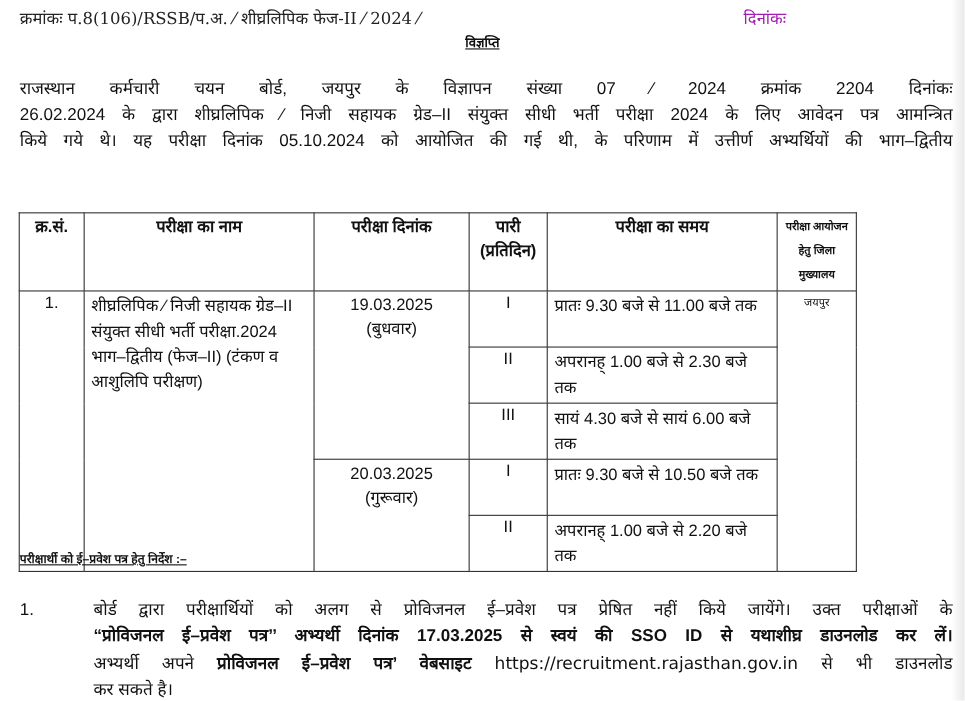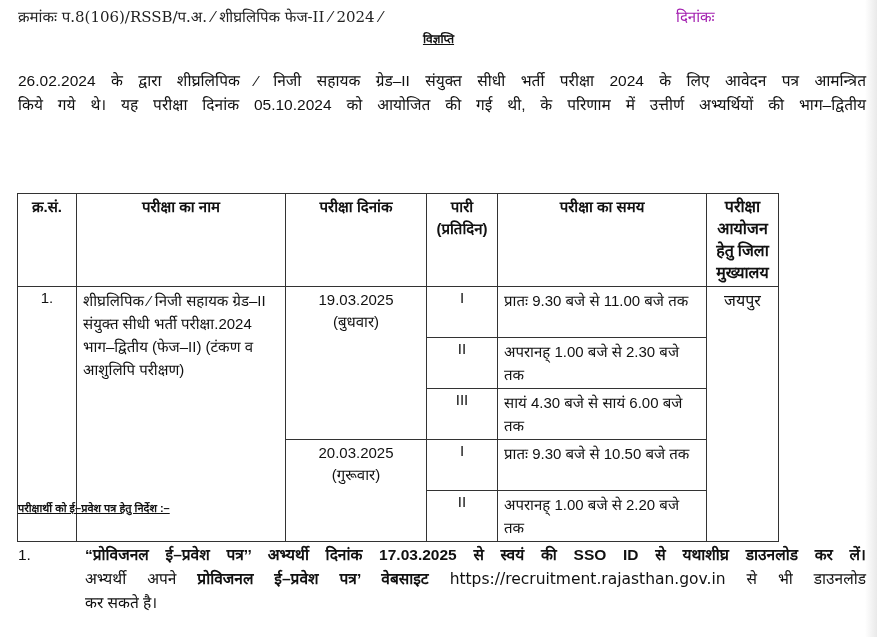--- a/index.html
+++ b/index.html
@@ -39,21 +39,21 @@
   }
   table.sched th, table.sched td {
     border: 1.5px solid #333; vertical-align: top; padding: 2px 6px;
   }
   table.sched th { font-weight: bold; text-align: center; line-height: 22px; height: 42px; }
   .c-sn { width: 46px; text-align: center; }
   .c-name { width: 196px; line-height: 23px; margin-top: 40px; }
   .c-date { width: 128px; text-align: center; line-height: 22px; }
   .c-shift { width: 58px; text-align: center; }
   .c-time { width: 196px; line-height: 23px; }
-  .c-dist { text-align: center; font-size: 16px; font-family: Liberation Serif, serif; }
+  .c-dist { text-align: center; font-size: 10px; }
   td.c-shift, td.c-time { height: 46px; }
   .sub-head {
     position: absolute; top: 500px; left: 18px;
     font-size: 11px; font-weight: bold; text-decoration: underline;
   }
   .note {
     position: absolute; top: 543px; left: 18px; width: 848px;
     font-size: 15.5px; line-height: 24px;
   }
   .note .num { position: absolute; left: 0; top: 0; }
@@ -66,20 +66,21 @@
 </head>
 <body>
 
 <div class="right-shade"></div>
 
 <div class="ref-line">क्रमांकः प.8(106)/RSSB/प.अ. ⁄ शीघ्रलिपिक फेज-II ⁄ 2024 ⁄</div>
 <div class="date-label">दिनांकः</div>
 <div class="title">विज्ञप्ति</div>
 
 <div class="intro">
+  <span class="line">राजस्थान कर्मचारी चयन बोर्ड, जयपुर के विज्ञापन संख्या 07 ⁄ 2024 क्रमांक 2204 दिनांकः</span>
   <span class="line">26.02.2024 के द्वारा शीघ्रलिपिक ⁄ निजी सहायक ग्रेड–II संयुक्त सीधी भर्ती परीक्षा 2024 के लिए आवेदन पत्र आमन्त्रित</span>
   <span class="line">किये गये थे। यह परीक्षा दिनांक 05.10.2024 को आयोजित की गई थी, के परिणाम में उत्तीर्ण अभ्यर्थियों की भाग–द्वितीय</span>
 </div>
 
 <table class="sched">
   <thead>
     <tr>
       <th class="c-sn">क्र.सं.</th>
       <th class="c-name">परीक्षा का नाम</th>
       <th class="c-date">परीक्षा दिनांक</th>
@@ -121,17 +122,18 @@
       <td class="c-time">अपरानह् 1.00 बजे से 2.20 बजे तक</td>
     </tr>
   </tbody>
 </table>
 
 <div class="sub-head">परीक्षार्थी को ई–प्रवेश पत्र हेतु निर्देश :–</div>
 
 <div class="note">
   <span class="num">1.</span>
   <div class="body">
+    <span class="line">बोर्ड द्वारा परीक्षार्थियों को अलग से प्रोविजनल ई–प्रवेश पत्र प्रेषित नहीं किये जायेंगे। उक्त परीक्षाओं के</span>
     <span class="line bold">“प्रोविजनल ई–प्रवेश पत्र’’ अभ्यर्थी दिनांक 17.03.2025 से स्वयं की SSO ID से यथाशीघ्र डाउनलोड कर लें।</span>
     <span class="line"><span>अभ्यर्थी अपने </span><span class="bold">प्रोविजनल ई–प्रवेश पत्र’ वेबसाइट</span> <span class="url">https://recruitment.rajasthan.gov.in</span><span> से भी डाउनलोड</span></span>
     <span class="line last">कर सकते है।</span>
   </div>
 </div>
 
 </body></html>

